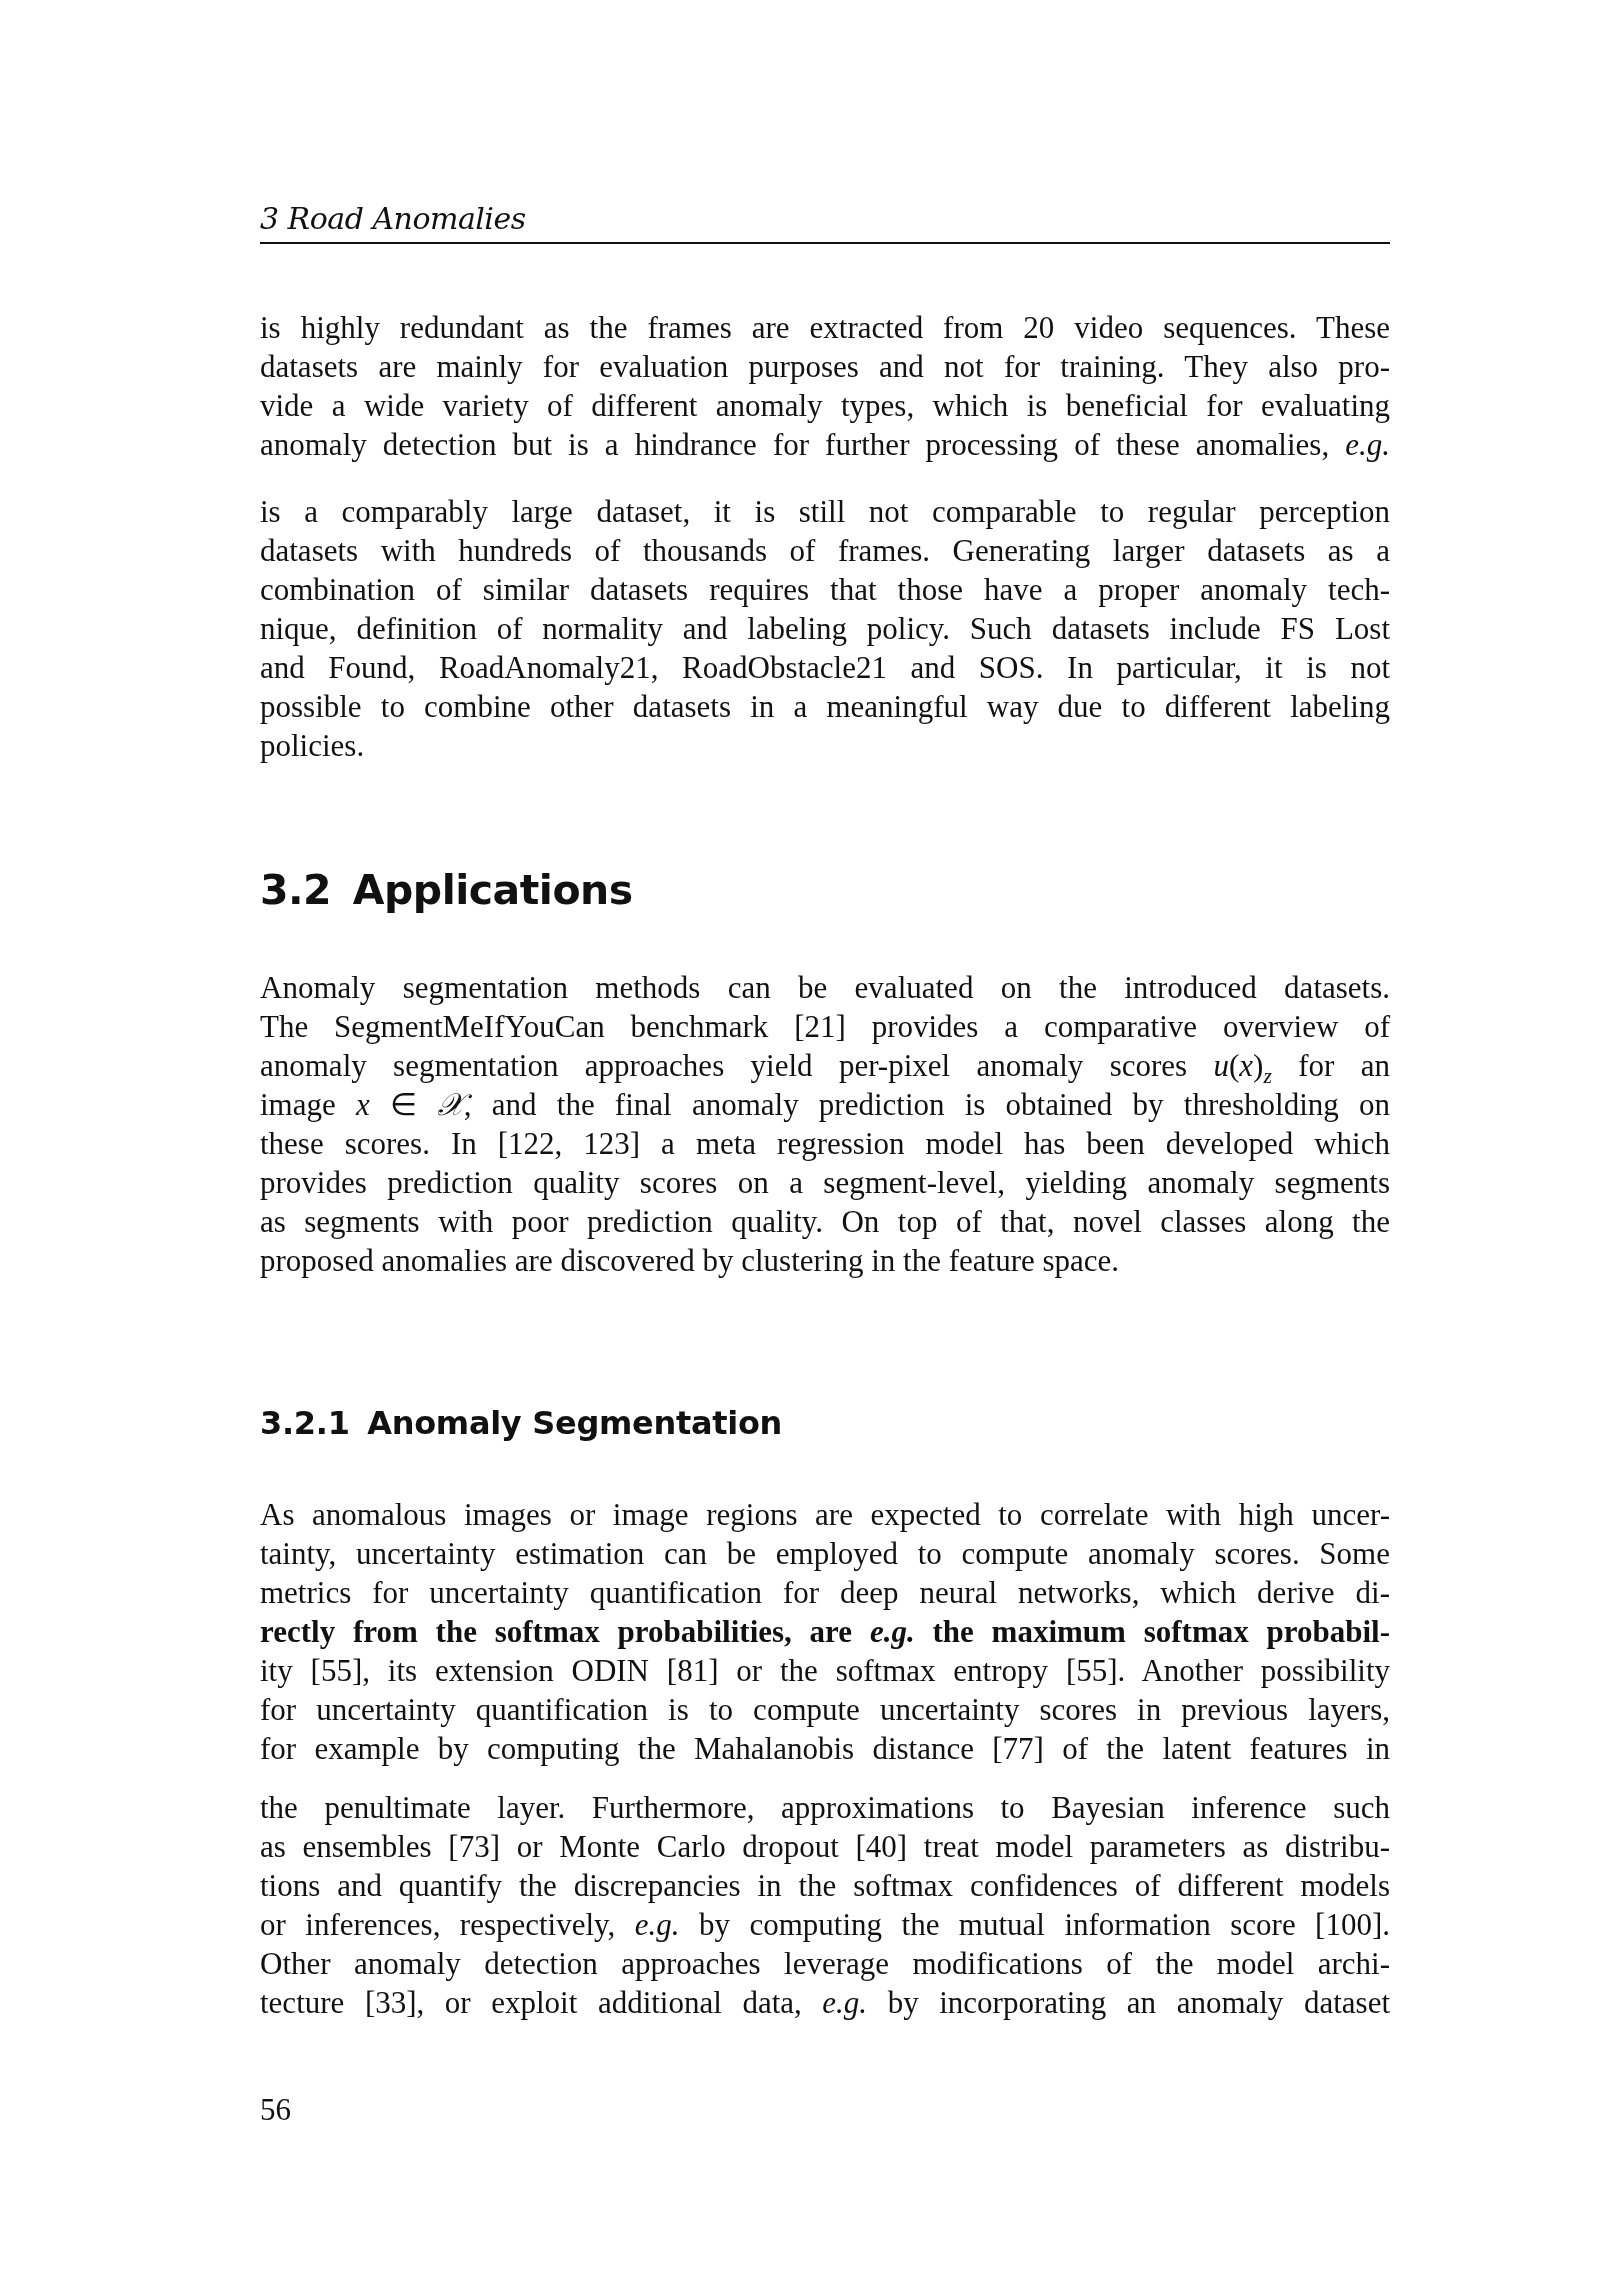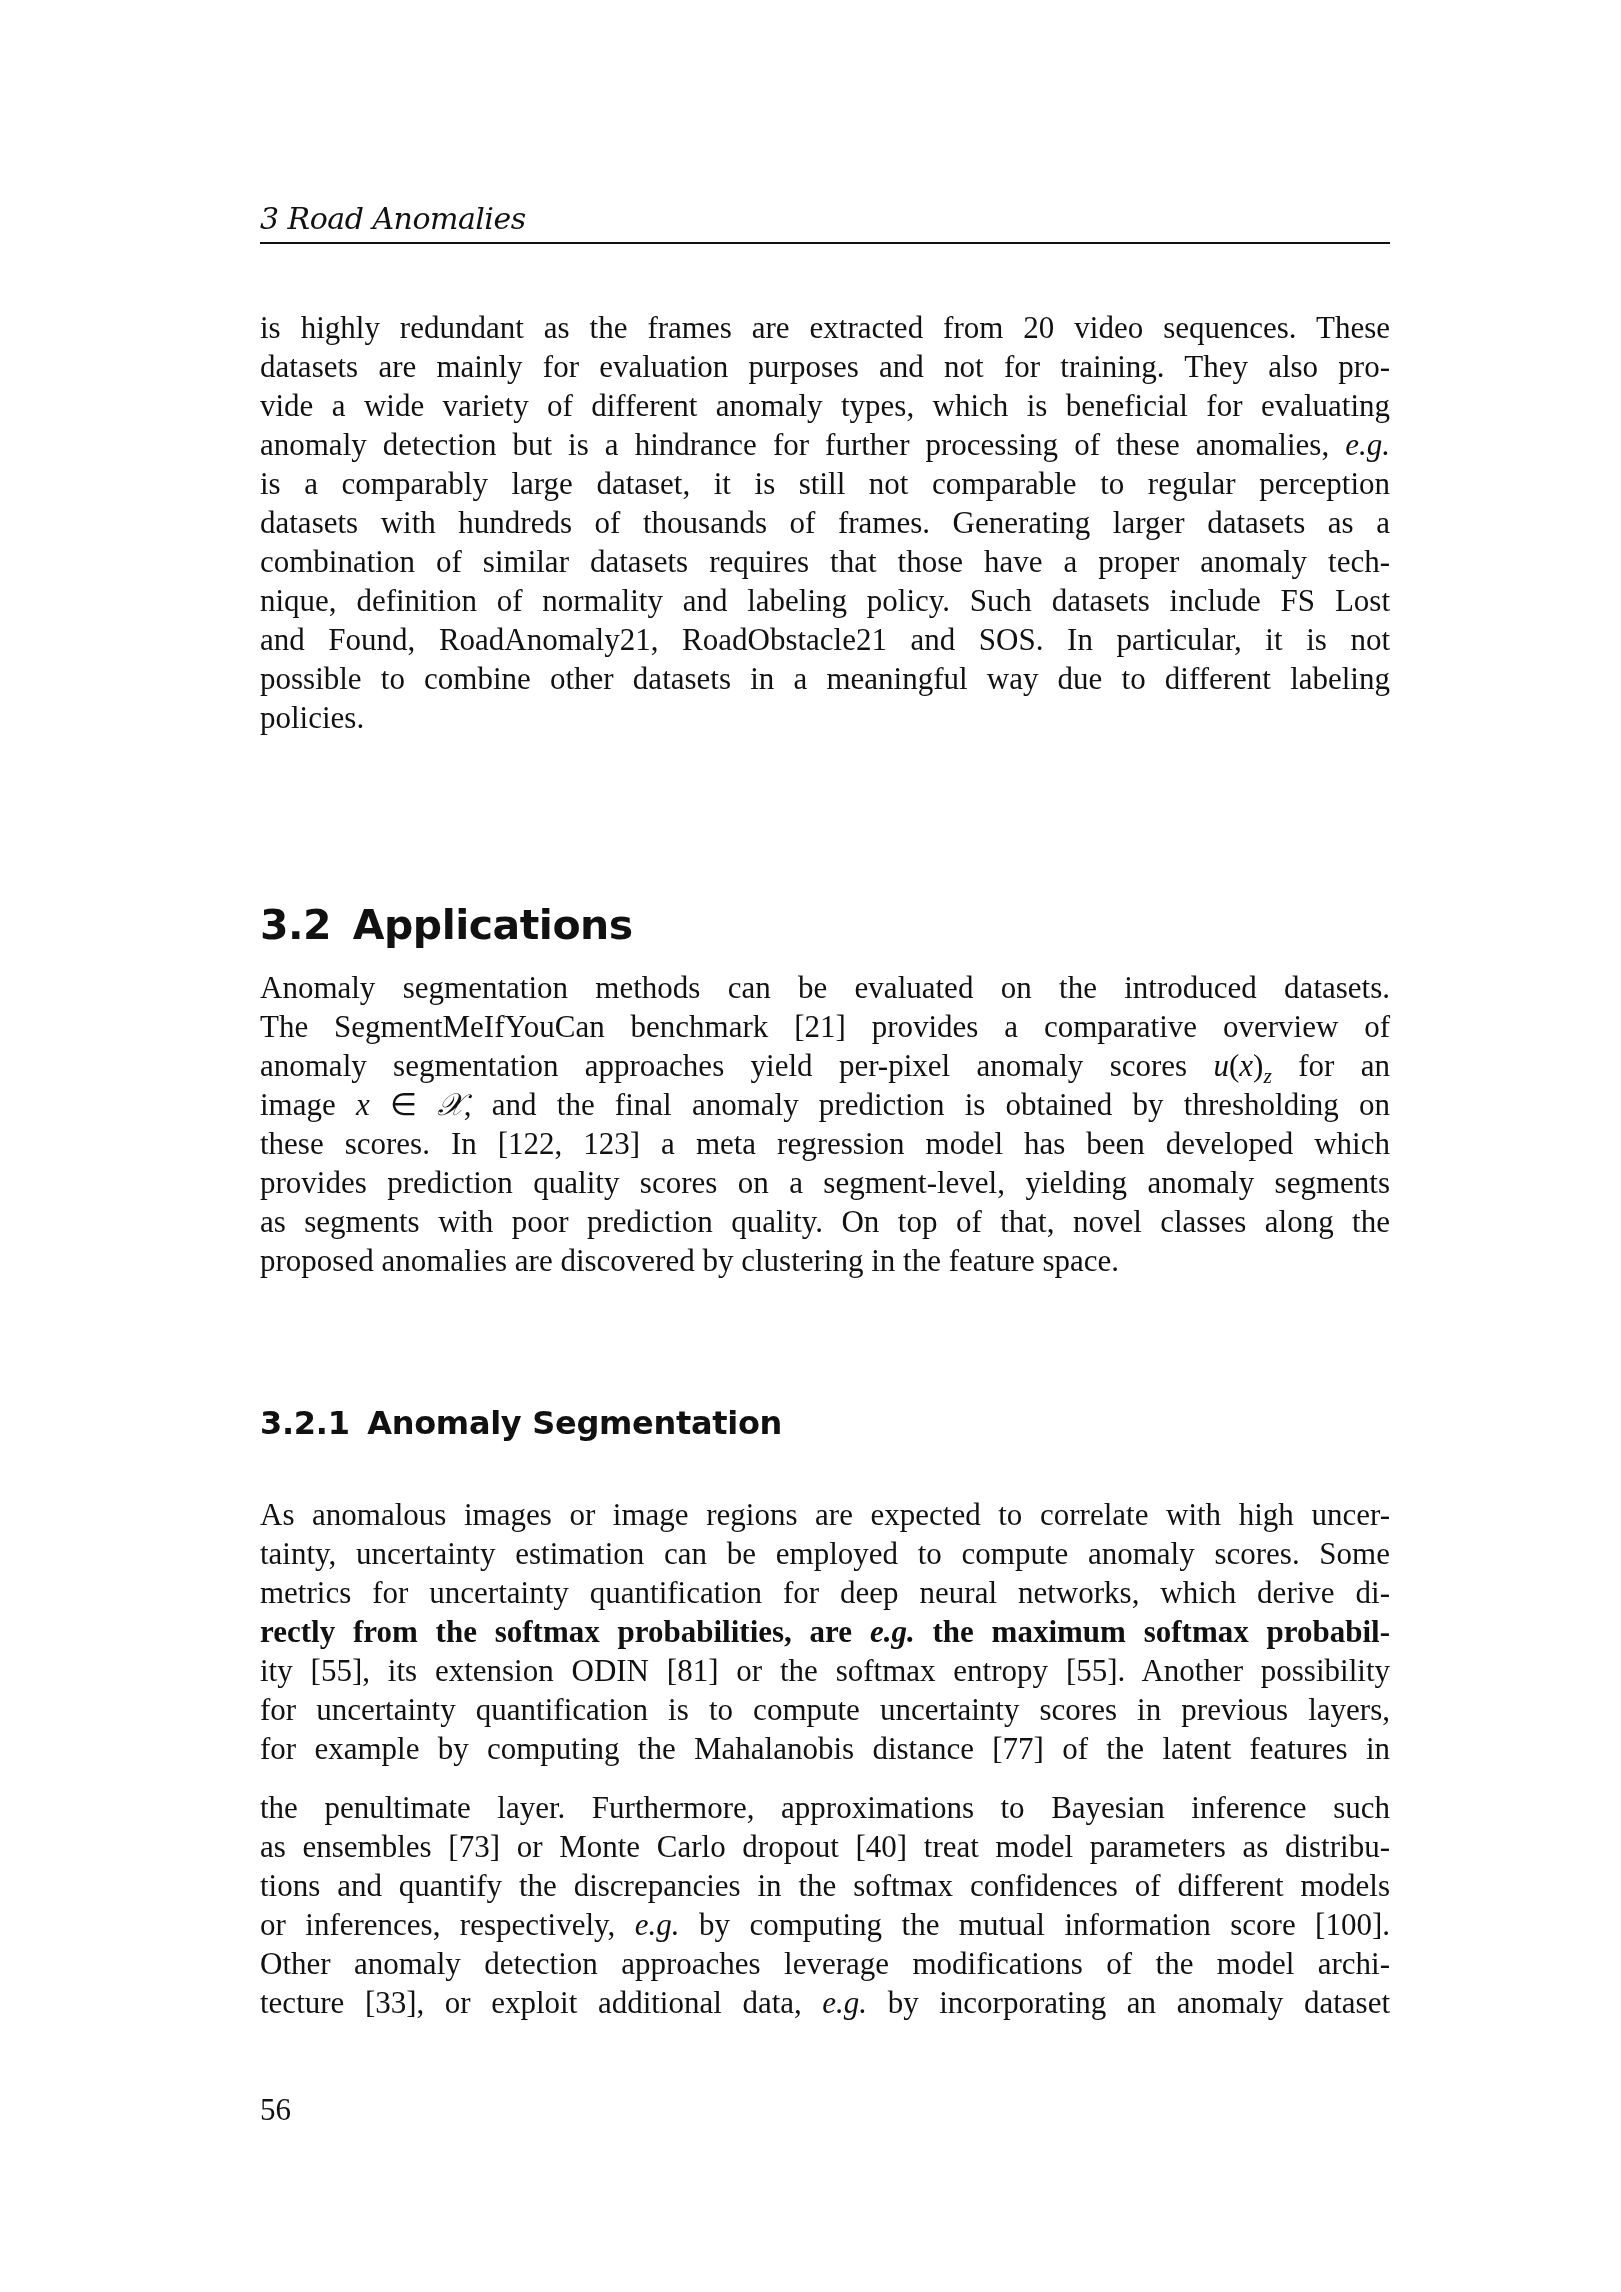--- a/index.html
+++ b/index.html
@@ -9,39 +9,39 @@
     font-family: "DejaVu Serif", serif; font-style: italic; font-size: 30px; line-height: 39px;
     letter-spacing: -0.5px;
   }
   .head-rule { position: absolute; left: 260px; top: 242px; width: 1130px; height: 2px; background: #111; }
   .para { position: absolute; left: 260px; width: 1130px; font-family: "Liberation Serif", serif; font-size: 31px; }
   .line { height: 39px; line-height: 39px; white-space: nowrap; text-align: justify; text-align-last: justify; overflow: visible; }
   .line.last { text-align-last: left; }
   .sec-heading {
     position: absolute; left: 260px; font-family: "DejaVu Sans", sans-serif; font-weight: bold; color: #111;
   }
-  .h2 { top: 898px; font-size: 41px; line-height: 55px; letter-spacing: -0.5px; }
+  .h2 { top: 863px; font-size: 41px; line-height: 55px; letter-spacing: -0.5px; }
   .h3 { top: 1402px; font-size: 32px; line-height: 43px; letter-spacing: -0.3px; }
   .h2 .num { margin-right: 21.6px; }
   .h3 .num { margin-right: 17.6px; }
   .page-number { position: absolute; left: 260px; top: 2090px; font-family: "Liberation Serif", serif; font-size: 31px; line-height: 39px; }
   i { font-style: italic; }
 </style>
 </head>
 <body>
 
 <div class="running-head">3 Road Anomalies</div>
 <div class="head-rule"></div>
 
 <div class="para" id="p-intro" style="top:308px">
     <div class="line" style="white-space: normal;">is highly redundant as the frames are extracted from 20 video sequences. These</div>
     <div class="line" style="white-space: normal;">datasets are mainly for evaluation purposes and not for training. They also pro-</div>
     <div class="line" style="white-space: normal;">vide a wide variety of different anomaly types, which is beneficial for evaluating</div>
     <div class="line" style="white-space: normal;">anomaly detection but is a hindrance for further processing of these anomalies, <i>e.g.</i></div>
-    <div class="line" style="white-space: normal;">is a comparably large dataset, it is still not comparable to regular perception</div>
+    <div class="line" style="white-space: normal; margin-top: 28px;">is a comparably large dataset, it is still not comparable to regular perception</div>
     <div class="line" style="white-space: normal;">datasets with hundreds of thousands of frames. Generating larger datasets as a</div>
     <div class="line" style="white-space: normal;">combination of similar datasets requires that those have a proper anomaly tech-</div>
     <div class="line" style="white-space: normal;">nique, definition of normality and labeling policy. Such datasets include FS Lost</div>
     <div class="line" style="white-space: normal;">and Found, RoadAnomaly21, RoadObstacle21 and SOS. In particular, it is not</div>
     <div class="line" style="white-space: normal;">possible to combine other datasets in a meaningful way due to different labeling</div>
     <div class="line last" style="white-space: normal;">policies.</div>
   </div>
 
 <div class="sec-heading h2">
   <span class="num">3.2</span><span>Applications</span>

